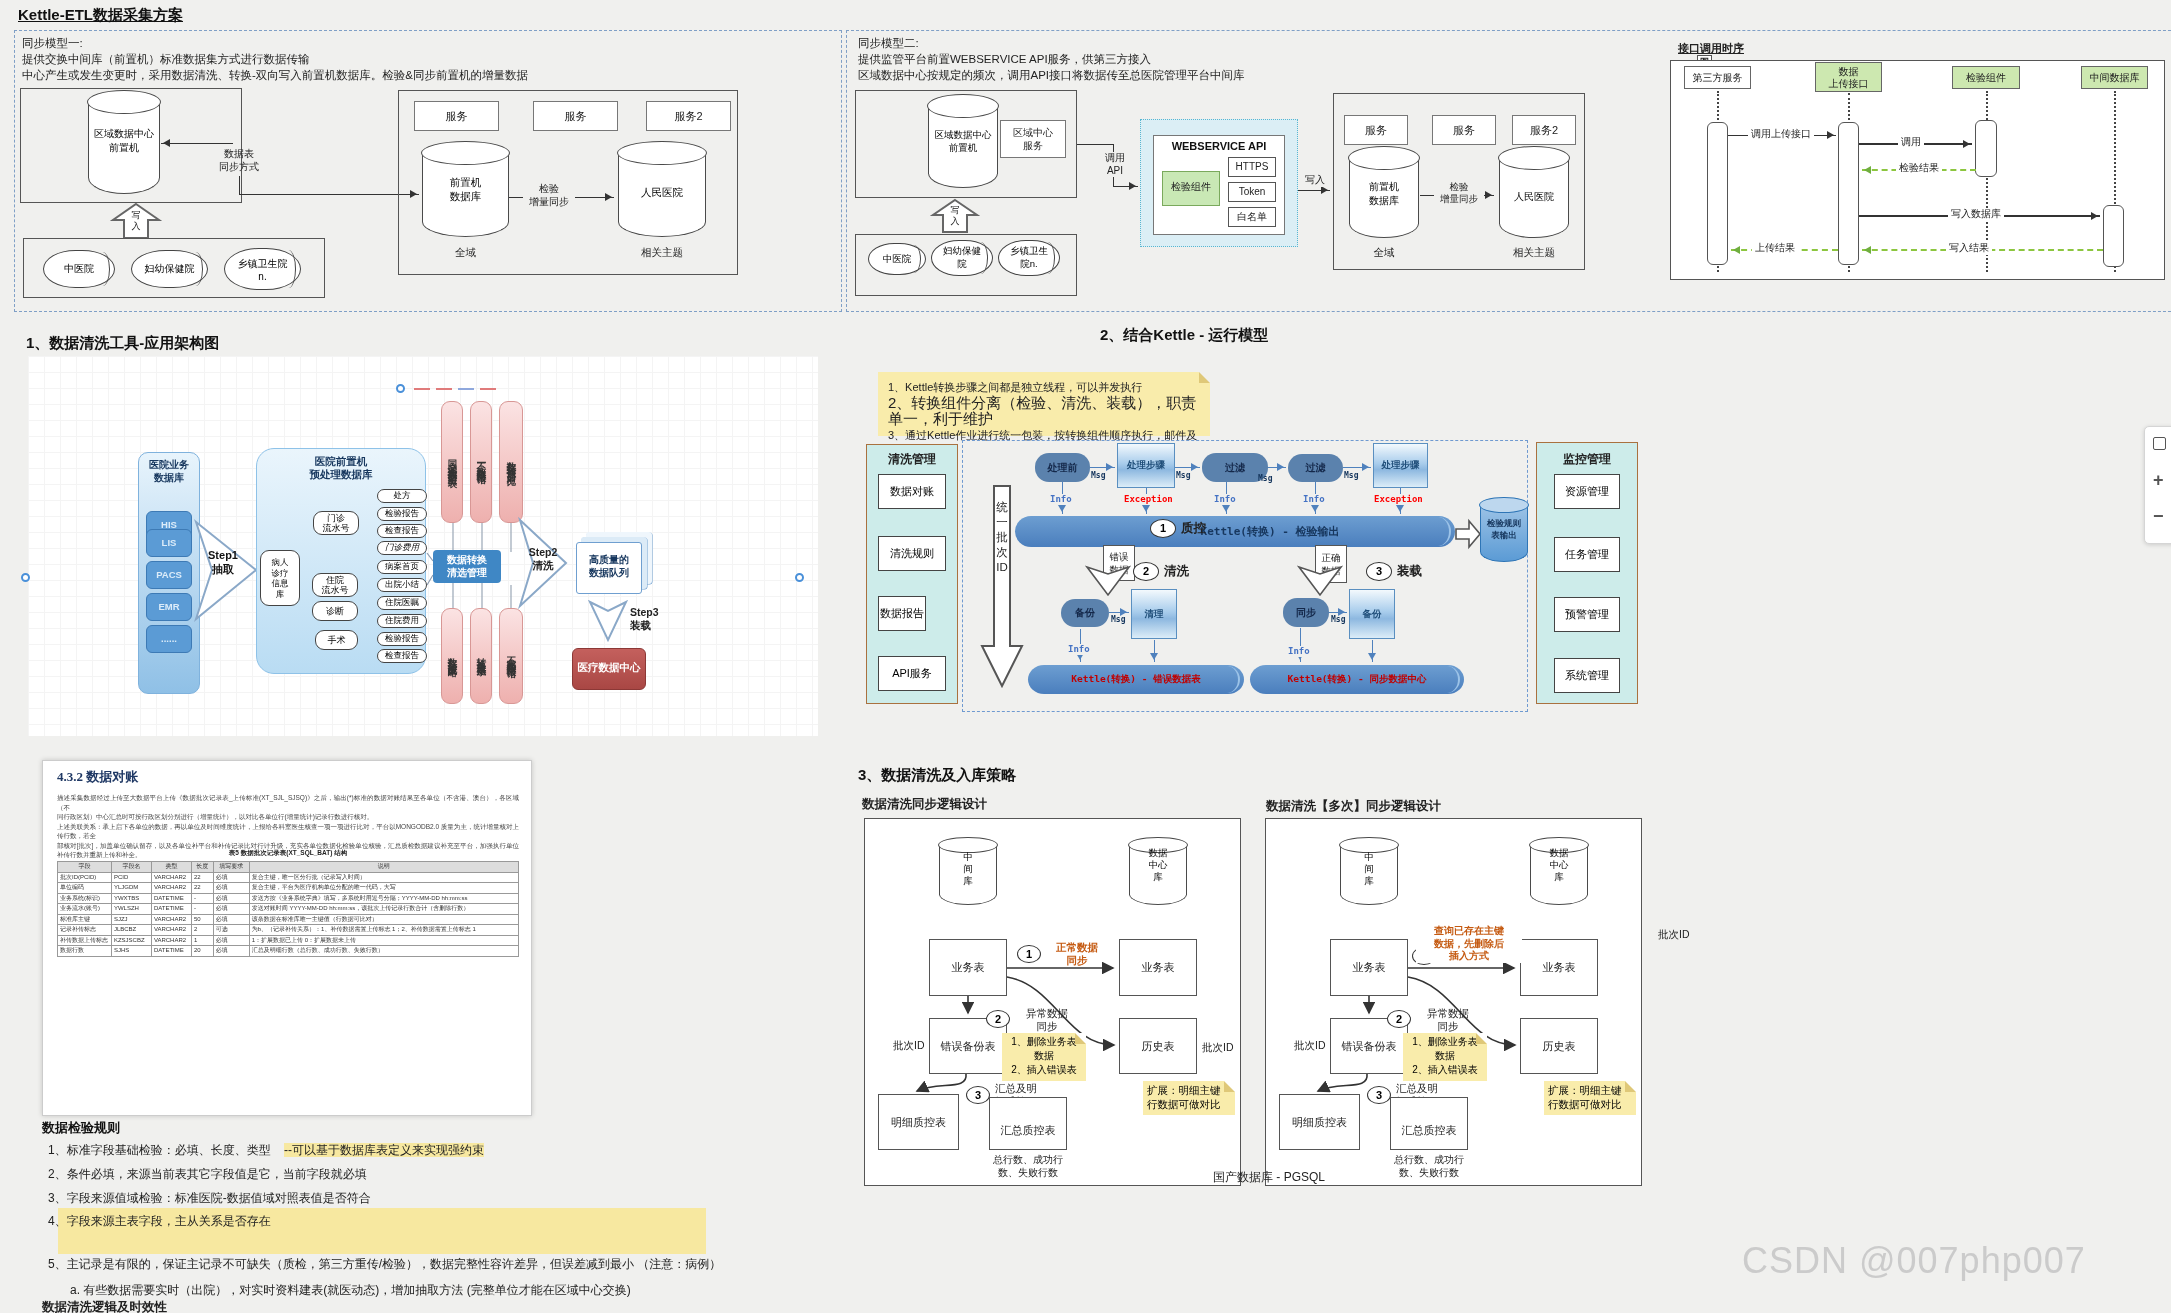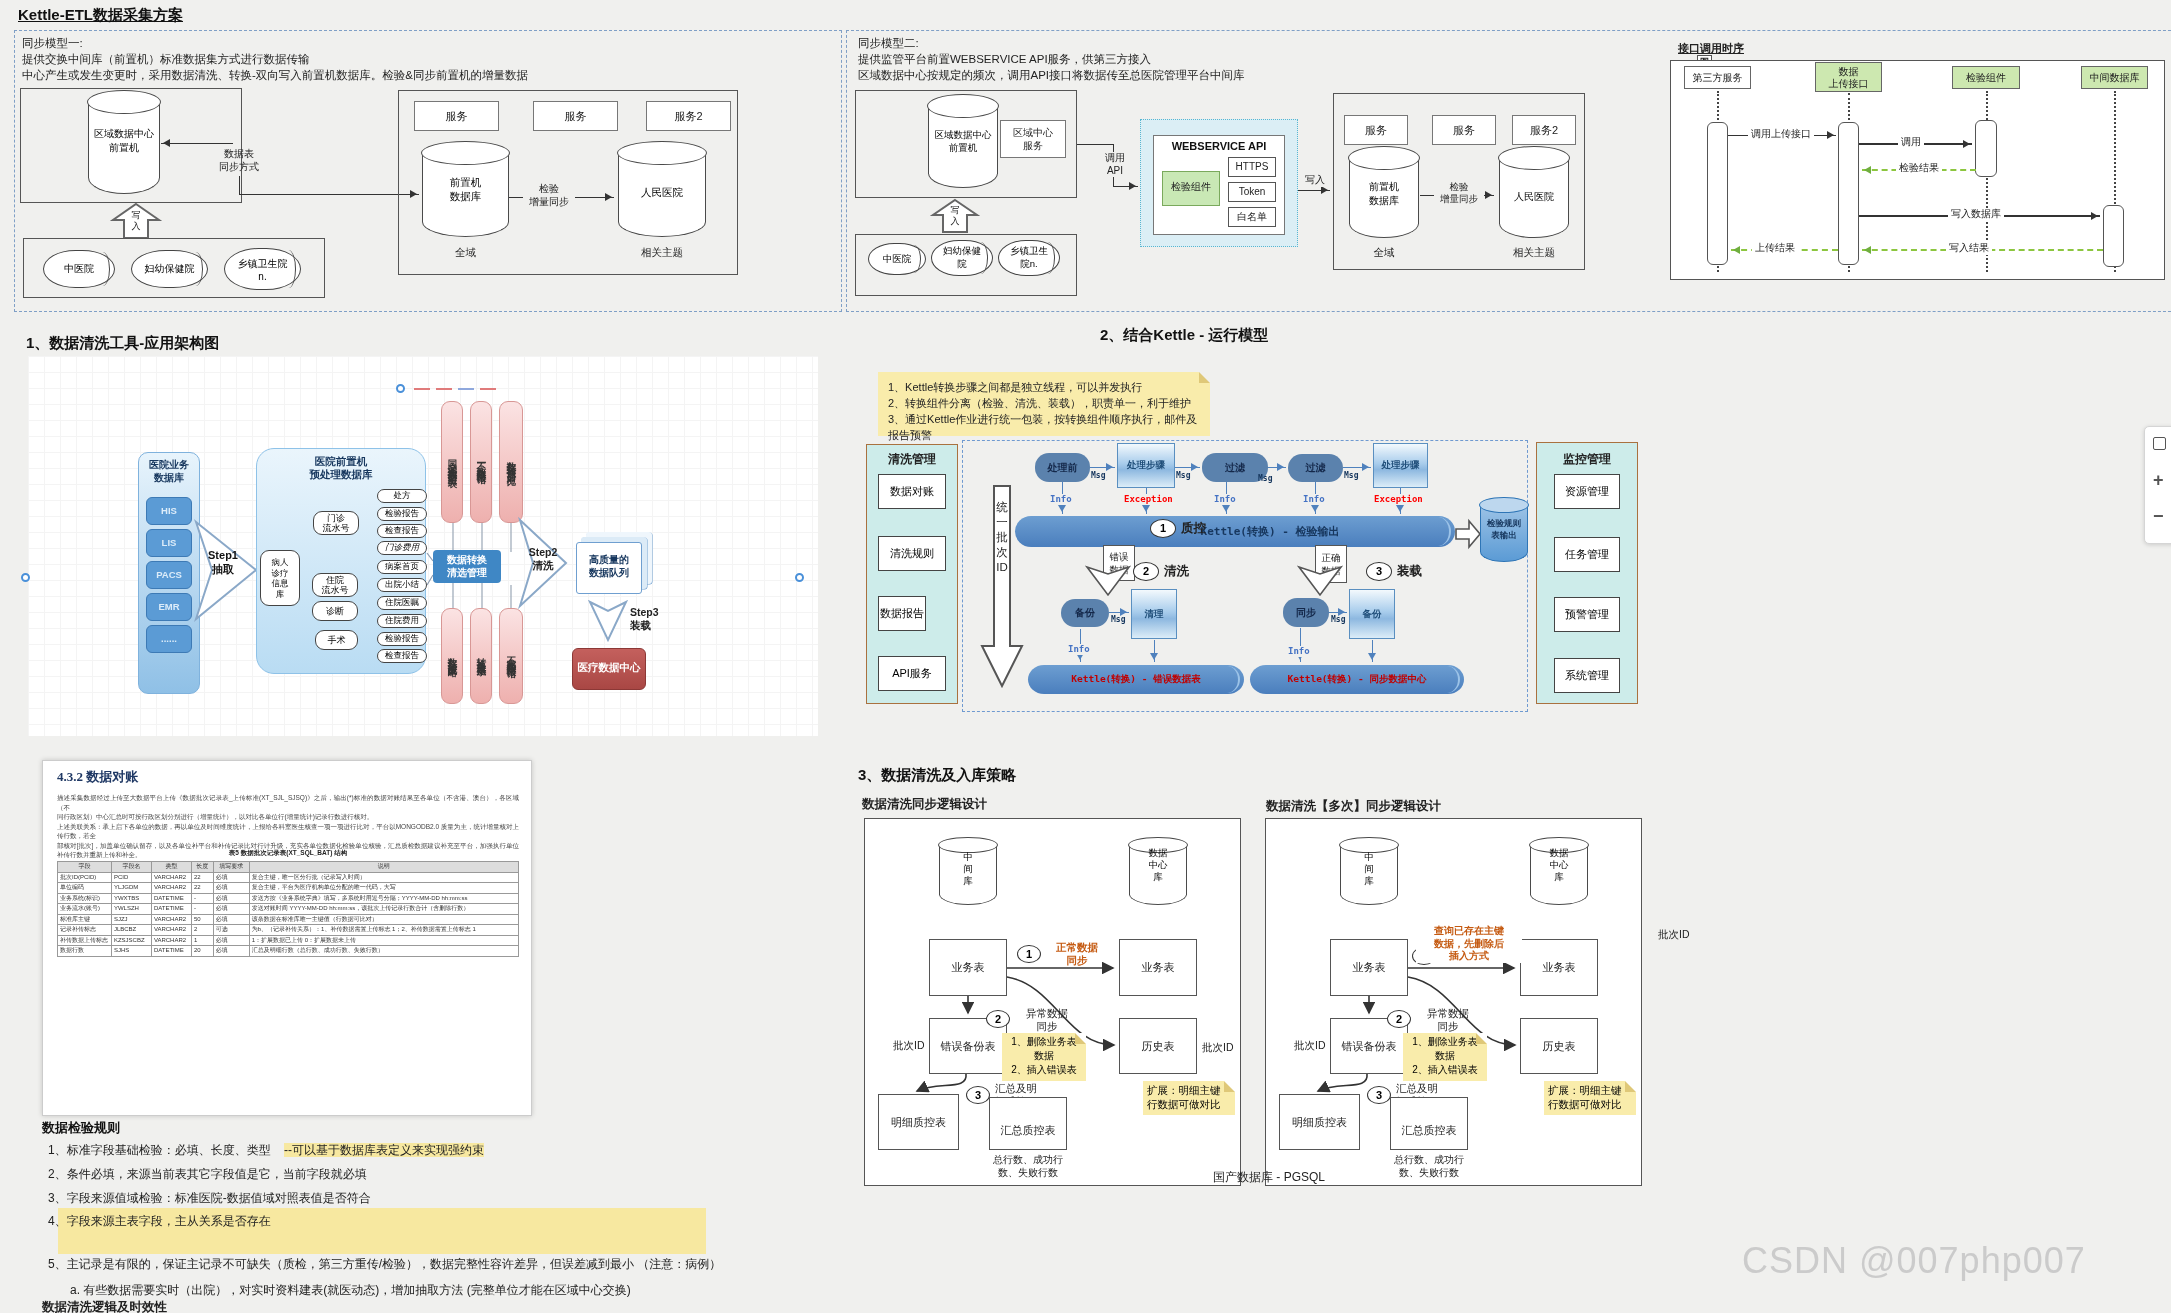--- a/index.html
+++ b/index.html
@@ -272,21 +272,21 @@
         <line x1="483" y1="167" x2="483" y2="196"></line>
       <line x1="425" y1="227" x2="425" y2="252"></line>
         <line x1="454" y1="227" x2="454" y2="252"></line>
         <line x1="483" y1="229" x2="483" y2="252"></line>
     </g>
   </svg>
 
   <div class="abs" style="left:138px;top:452px;width:62px;height:242px;border-radius:10px;background:linear-gradient(180deg,#e8f4fc,#8fc0e6);border:1px solid #7fb2dd;"></div>
   <div class="txt c b pre" style="left:138px;top:459px;width:62px;font-size:10px;color:#17375e;">医院业务
 数据库</div>
-  <div class="blit" style="left:146px;top:497px;width:46px;height:28px;font-size:9.5px;line-height:26px;">HIS</div>
+  <div class="blit" style="left:146px;top:511px;width:46px;height:28px;font-size:9.5px;line-height:26px;">HIS</div>
   <div class="blit" style="left:146px;top:529px;width:46px;height:28px;font-size:9.5px;line-height:26px;">LIS</div>
   <div class="blit" style="left:146px;top:561px;width:46px;height:28px;font-size:9.5px;line-height:26px;">PACS</div>
   <div class="blit" style="left:146px;top:593px;width:46px;height:28px;font-size:9.5px;line-height:26px;">EMR</div>
   <div class="blit" style="left:146px;top:625px;width:46px;height:28px;font-size:9.5px;line-height:26px;">......</div>
 
   <svg style="left:196px;top:522px;" width="60" height="97">
       <polygon points="0,0 60,48 0,97 16,48" fill="#fff" stroke="#8aa8c8" stroke-width="2"></polygon>
     </svg>
   <div class="txt c b pre" style="left:198px;top:549px;width:50px;font-size:11px;color:#111;">Step1
 抽取</div>
@@ -350,21 +350,21 @@
       <polygon points="0,0 18,9 36,0 18,38" fill="#fff" stroke="#8aa8c8" stroke-width="2"></polygon>
     </svg>
   <div class="txt b pre" style="left:630px;top:606px;width:42px;font-size:10.5px;">Step3
 装载</div>
   <div class="abs" style="left:572px;top:648px;width:74px;height:42px;background:linear-gradient(180deg,#c4605d,#a94744);border:1.5px solid #8c3836;border-radius:6px;"></div>
   <div class="txt c b" style="left:572px;top:661px;width:74px;font-size:10.5px;color:#fff;">医疗数据中心</div>
 
   <div class="txt b" style="left:1100px;top:326px;font-size:15px;color:#111;">2、结合Kettle - 运行模型</div>
   <div class="note" style="left:878px;top:372px;width:332px;height:64px;padding:7px 10px;">
     <div class="pre" style="font-size:11px;line-height:16px;color:#222;">1、Kettle转换步骤之间都是独立线程，可以并发执行</div>
-    <div class="pre" style="font-size:11px;line-height:16px;color:#222;">2、转换组件分离（检验、清洗、装载），职责单一，利于维护</div>
+    <div class="pre" style="font-size:15px;line-height:16px;color:#222;">2、转换组件分离（检验、清洗、装载），职责单一，利于维护</div>
     <div class="pre" style="font-size:11px;line-height:16px;color:#222;">3、通过Kettle作业进行统一包装，按转换组件顺序执行，邮件及报告预警</div>
   </div>
 
   <div class="panel" style="left:866px;top:444px;width:92px;height:260px;"></div>
   <div class="txt c b" style="left:866px;top:452px;width:92px;font-size:12px;">清洗管理</div>
   <div class="pitem" style="left:878px;top:474px;width:68px;height:35px;">数据对账</div>
   <div class="pitem" style="left:878px;top:536px;width:68px;height:35px;">清洗规则</div>
   <div class="pitem" style="left:878px;top:596px;width:48px;height:35px;">数据报告</div>
   <div class="pitem" style="left:878px;top:656px;width:68px;height:35px;">API服务</div>
 

